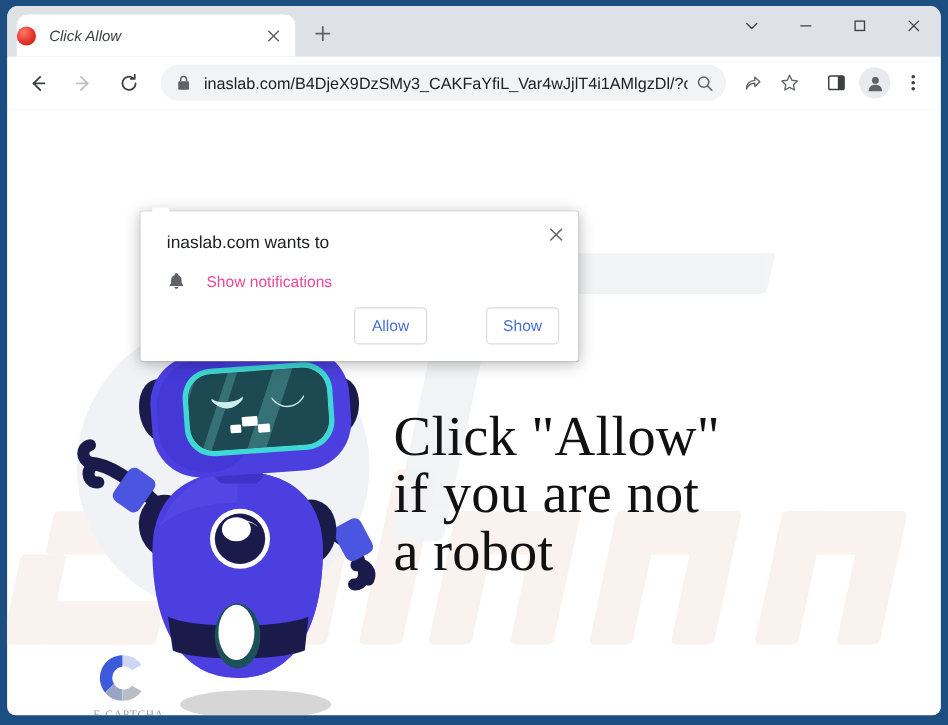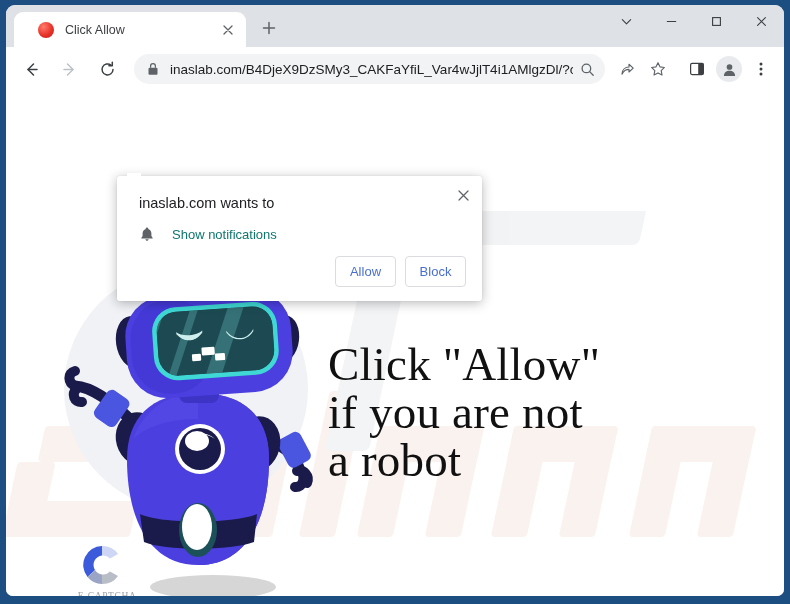--- a/index.html
+++ b/index.html
@@ -41,21 +41,22 @@
 
   #tab-active {
     position: relative;
     margin-left: 8px;
     width: 232px;
     height: 35px;
     background: #ffffff;
     border-radius: 9px 9px 0 0;
     display: flex;
     align-items: center;
-    padding: 0 8px 0 24px;
+    padding: 0 8px 0 0;
+    font-style: italic;
   }
 
   .favicon {
     width: 16px; height: 16px;
     border-radius: 50%;
     background: radial-gradient(circle at 35% 30%, #ff7b6b 0%, #e8332a 55%, #c31a13 100%);
     flex: 0 0 auto;
   }
 
   #tab-title {
@@ -270,41 +271,42 @@
   #dialog-permission-row {
     position: absolute;
     left: 22px; top: 50px;
     display: flex;
     align-items: center;
   }
   #bell-icon { width: 16px; height: 16px; flex: 0 0 auto; }
   #dialog-permission-label {
     margin-left: 17px;
     font-size: 13px;
-    color: #0f766e;
+    color: #ec4899;
   }
 
   #dialog-actions {
     position: absolute;
     right: 16px; bottom: 14px;
     display: flex;
     gap: 9px;
   }
   .dlg-btn {
     min-width: 61px;
     height: 31px;
     padding: 0 0;
     background: #ffffff;
     border: 1px solid #dadce0;
     border-radius: 4px;
     color: #4a6fd4;
     font-family: "Liberation Sans", sans-serif;
     font-size: 13px;
     display: flex; align-items: center; justify-content: center;
     cursor: pointer;
+    margin-left: 40px;
   }
 
   #dialog-anchor {
     position: absolute;
     left: 121px;
     top: 82px;
     width: 14px; height: 5px;
     background: #ffffff;
     z-index: 41;
   }
@@ -566,19 +568,19 @@
         <div id="dialog-permission-row">
           <svg id="bell-icon" viewBox="0 0 16 16">
             <path d="M8 1.4 C8.8 1.4 9.3 2 9.3 2.7 L9.3 3.1 C11.3 3.7 12.4 5.4 12.4 7.6 L12.4 10 L13.6 11.8 L13.6 12.4 L2.4 12.4 L2.4 11.8 L3.6 10 L3.6 7.6 C3.6 5.4 4.7 3.7 6.7 3.1 L6.7 2.7 C6.7 2 7.2 1.4 8 1.4 Z" fill="#5f6368"></path>
             <path d="M6.3 13.2 C6.5 14.1 7.2 14.7 8 14.7 C8.8 14.7 9.5 14.1 9.7 13.2 Z" fill="#5f6368"></path>
           </svg>
           <div id="dialog-permission-label">Show notifications</div>
         </div>
 
         <div id="dialog-actions">
           <button class="dlg-btn">Allow</button>
-          <button class="dlg-btn">Block</button>
+          <button class="dlg-btn">Show</button>
         </div>
       </div>
 
     </div>
   </div>
 </div>
 
 </body></html>

